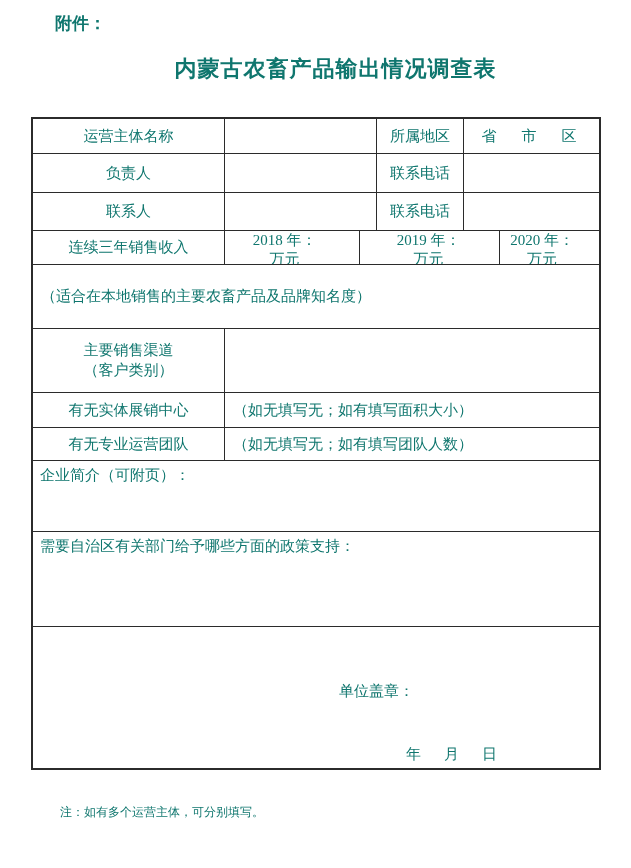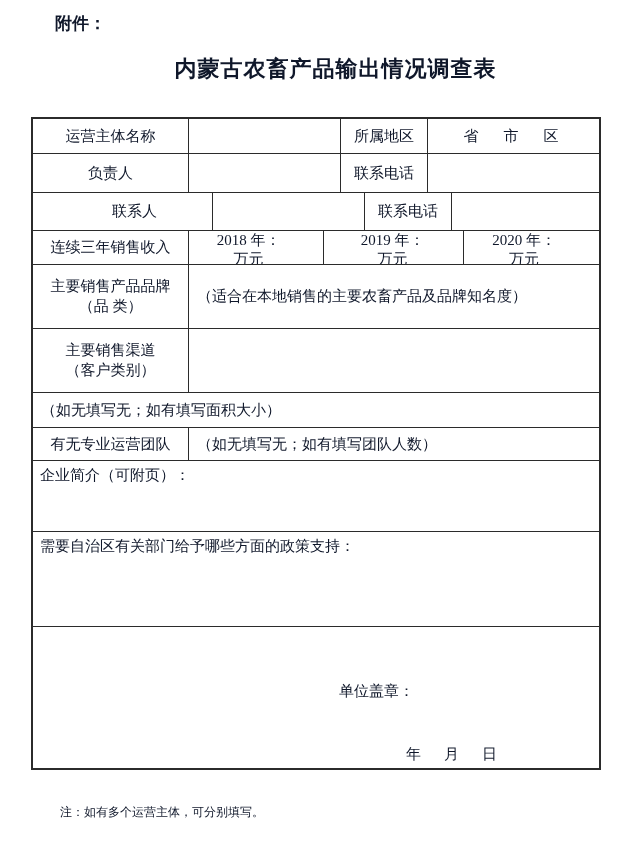--- a/index.html
+++ b/index.html
@@ -1,20 +1,20 @@
 <!DOCTYPE html>
 <html><head>
 <meta charset="utf-8">
 <style>
   html,body{margin:0;padding:0;background:#ffffff;}
   .page{
     position:relative;
     width:631px;height:868px;
     background:#ffffff;
-    color:#0f172a;
+    color:#0f766e;
     font-family:"Liberation Serif","DejaVu Serif",serif;
     overflow:hidden;
   }
   .attachment{
     position:absolute;left:55px;top:12px;
     font-size:17px;font-weight:bold;
   }
   .doc-title{
     position:absolute;left:0;top:54px;width:100%;
     text-align:center;margin:0;
@@ -29,28 +29,28 @@
   .tr{display:flex;box-sizing:border-box;border-bottom:1px solid #2b2b2b;}
   .tr:last-child{border-bottom:none;}
   .td{
     box-sizing:border-box;
     border-right:1px solid #2b2b2b;
     display:flex;align-items:center;justify-content:center;
     text-align:center;
     overflow:hidden;
   }
   .td.last{border-right:none;flex:1;}
-  .w1{width:156px;}
+  .w1{width:192px;}
   .w2{width:152px;}
   .w3{width:87px;}
   .y2{width:135px;}
   .y3{width:127px;margin-left:13px;}
   .h1{height:35px;}
   .h2{height:39px;}
-  .h3{height:38px;padding-left:24px;}
+  .h3{height:38px;}
   .h4{height:34px;}
   .h5{height:64px;}
   .h6{height:64px;}
   .h7{height:35px;}
   .h8{height:33px;}
   .h9{height:71px;}
   .h10{height:80px;}
   .h11{height:95px;}
   .h12{height:93px;margin-top:48px;}
   .year-cell{justify-content:space-between;text-align:left;padding:0 18px 0 3px;flex-direction:column;}
@@ -110,39 +110,34 @@
         <span>2019 年：</span>
         <span>万元</span>
       </div>
       <div class="td last year-cell">
         <span>2020 年：</span>
         <span>万元</span>
       </div>
     </div>
 
     <div class="tr h5">
-      <div class="td w1">
-        <div class="label-stack">
-          <span>主要销售产品品牌</span>
-          <span>（品  类）</span>
-        </div>
-      </div>
       <div class="td last hint-cell">（适合在本地销售的主要农畜产品及品牌知名度）</div>
     </div>
 
     <div class="tr h6">
       <div class="td w1">
         <div class="label-stack">
           <span>主要销售渠道</span>
           <span>（客户类别）</span>
         </div>
       </div>
     </div>
 
     <div class="tr h7">
+      <div class="td w1">有无实体展销中心</div>
       <div class="td last hint-cell">（如无填写无；如有填写面积大小）</div>
     </div>
 
     <div class="tr h8">
       <div class="td w1">有无专业运营团队</div>
       <div class="td last hint-cell">（如无填写无；如有填写团队人数）</div>
     </div>
 
     <div class="tr h9">
       <div class="td free-cell">企业简介（可附页）：</div>

